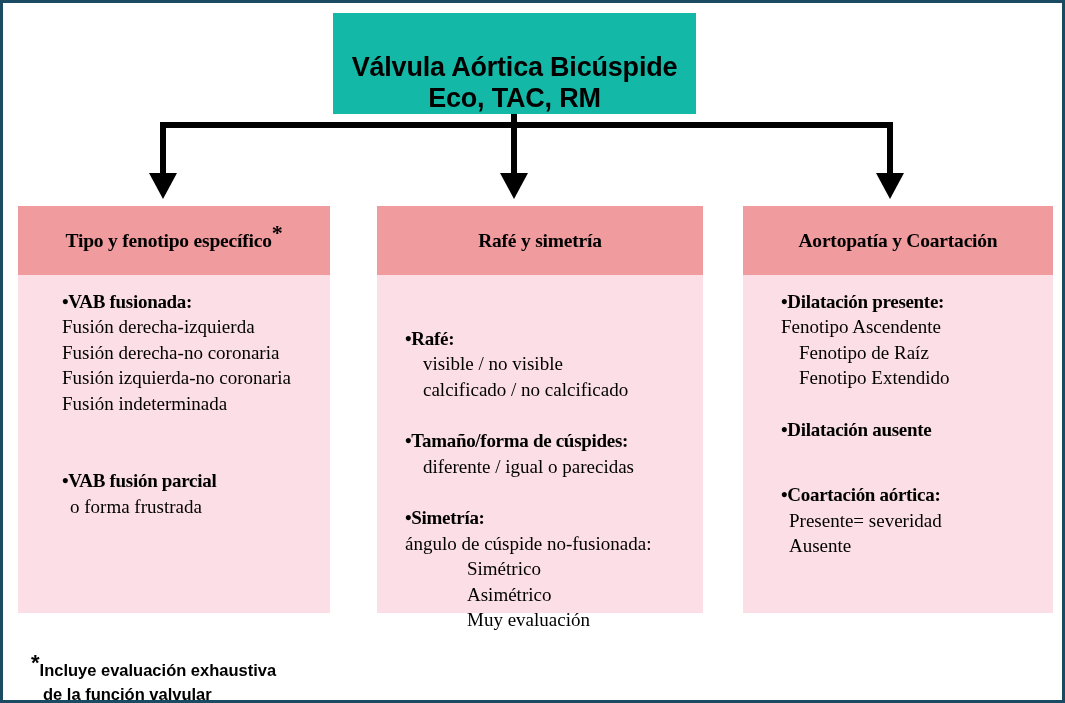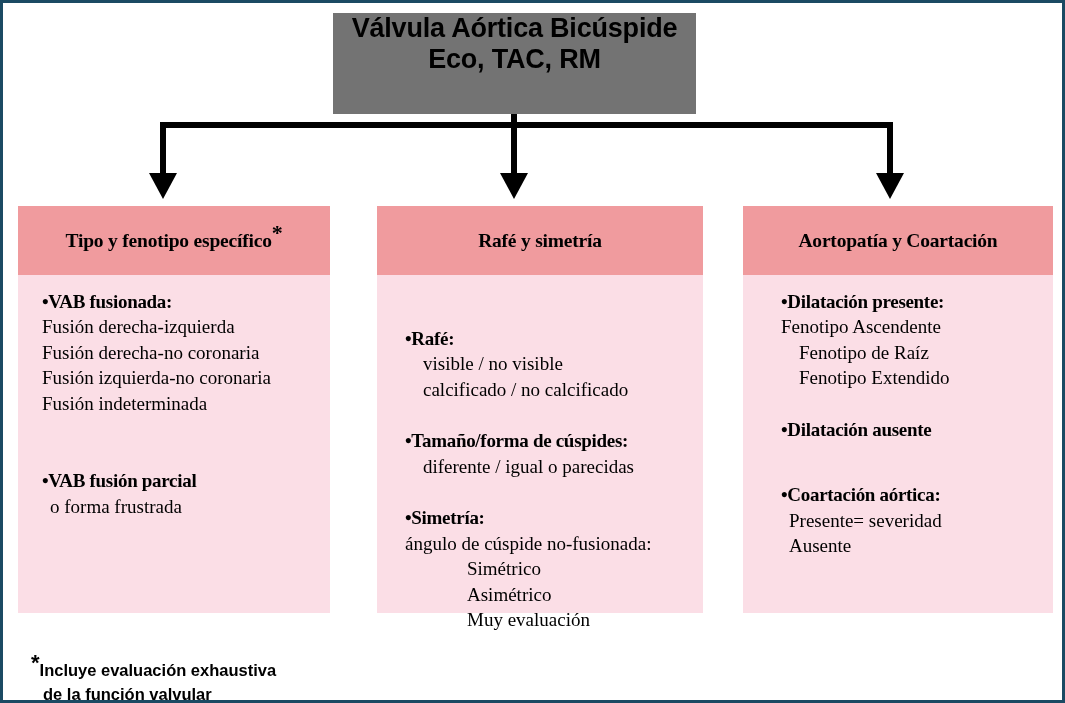--- a/index.html
+++ b/index.html
@@ -20,23 +20,23 @@
     overflow: hidden;
   }
 
   
   .title-box {
     position: absolute;
     left: 330px;
     top: 10px;
     width: 363px;
     height: 101px;
-    background: #737373;
+    background: #14b8a6;
     display: flex;
-    align-items: flex-start;
+    align-items: flex-end;
     justify-content: center;
   }
   .title-text {
     font-weight: bold;
     font-size: 27px;
     line-height: 1.15;
     color: #000;
     text-align: center;
     letter-spacing: -0.2px;
   }
@@ -91,21 +91,21 @@
   .line {
     font-size: 19px;
     color: #000;
     line-height: 1.34;
     white-space: pre;
   }
   .line.b { font-weight: bold; letter-spacing: -0.3px; }
   .line.n { font-weight: normal; }
 
   
-  .col-1 .col-body { padding-left: 24px; border-radius: 18px; }
+  .col-1 .col-body { padding-left: 44px; border-radius: 18px; }
   .col-2 .col-body { padding-left: 28px; margin-top: 37px; }
   .col-3 .col-body { padding-left: 38px; }
 
   .ind-0 { padding-left: 0; }
   .ind-1 { padding-left: 18px; }
   .ind-2 { padding-left: 40px; }
   .ind-3 { padding-left: 62px; }
   .ind-h { padding-left: 8px; }
   .gap-md { height: 26px; }
   .gap-lg { height: 40px; }

